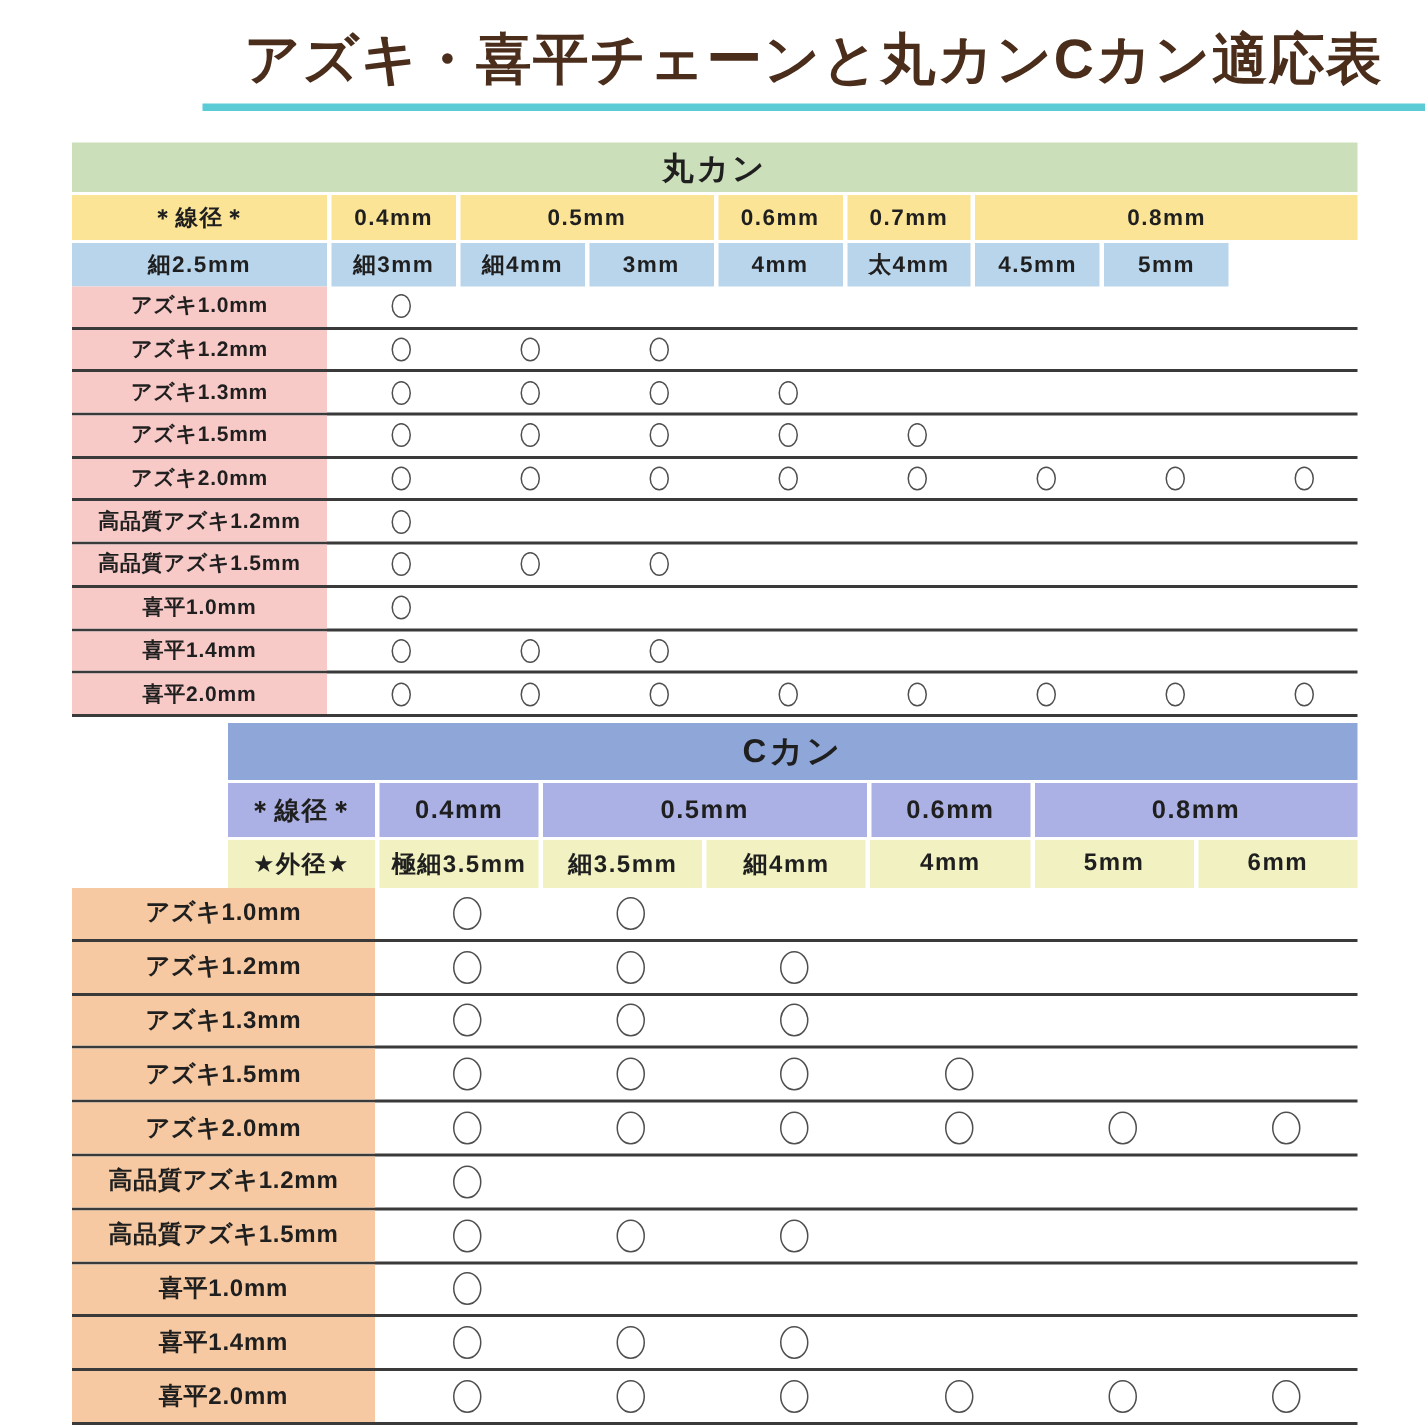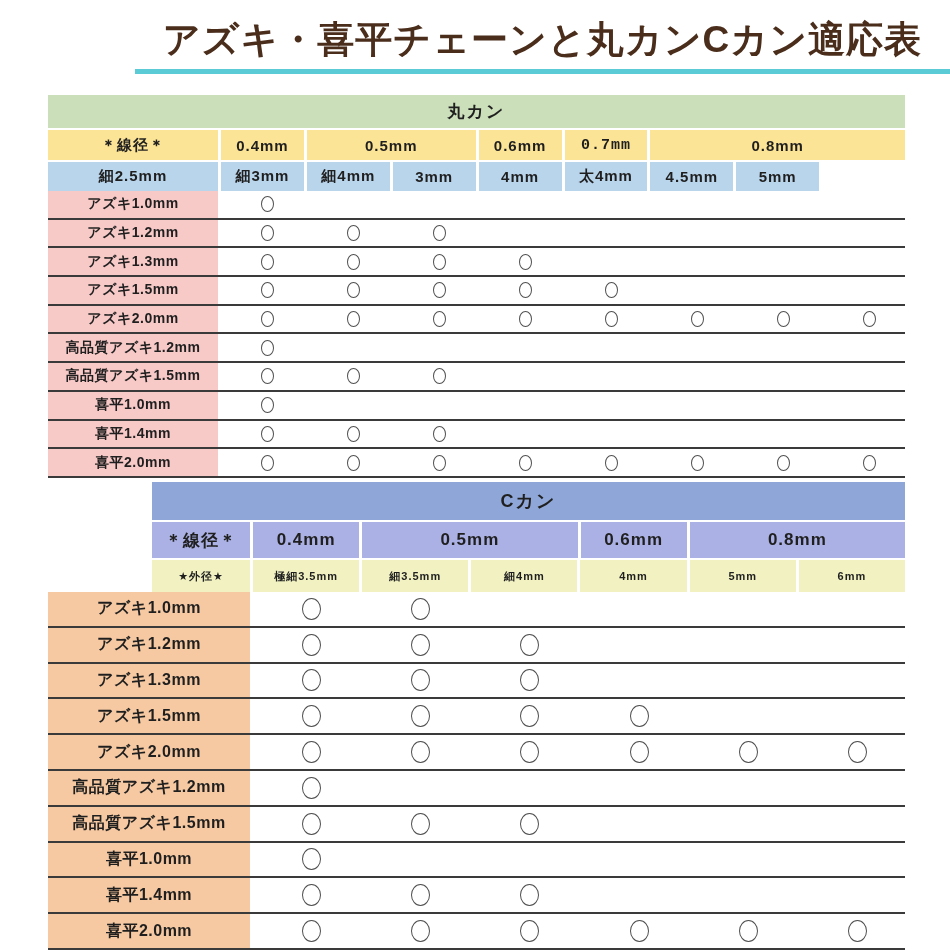--- a/index.html
+++ b/index.html
@@ -20,55 +20,55 @@
   .cell{display:flex;align-items:center;justify-content:center;box-sizing:border-box;
         letter-spacing:1px;white-space:nowrap;}
   .body-row{display:grid;column-gap:14px;box-sizing:border-box;
             border-bottom:2.5px solid var(--line);}
   .label-cell{display:flex;align-items:center;justify-content:center;
               letter-spacing:.5px;white-space:nowrap;box-sizing:border-box;}
   .mark-cell{display:flex;align-items:center;justify-content:center;}
   .mark{box-sizing:border-box;border-radius:50%;background:transparent;}
   
   .t1{position:absolute;left:48px;top:95px;width:857px;}
-  .t1-title{height:33px;background:var(--t1-header);font-size:17px;margin-bottom:2px;letter-spacing:2px;}
+  .t1-title{height:33px;background:var(--t1-header);font-size:21px;margin-bottom:2px;letter-spacing:2px;}
   .t1-grid{grid-template-columns:170px repeat(8,1fr);}
   .t1-wire{margin-bottom:2px;}
   .t1-wire .cell{background:var(--t1-wire);height:30px;font-size:15px;}
   .t1-outer .cell{background:var(--t1-outer);height:29px;font-size:15px;}
   .t1-body .body-row{grid-template-columns:170px repeat(8,1fr);height:28.7px;}
   .t1-body .label-cell{background:var(--t1-label);font-size:14px;}
   .t1-body .mark{width:13px;height:16px;border:1.6px solid var(--circle);}
   
   .t2-head{position:absolute;left:152px;top:482px;width:753px;}
-  .t2-title{height:38px;background:var(--t2-header);font-size:18px;margin-bottom:2px;letter-spacing:2px;}
+  .t2-title{height:38px;background:var(--t2-header);font-size:22px;margin-bottom:2px;letter-spacing:2px;}
   .t2-grid{grid-template-columns:98px repeat(6,1fr);}
   .t2-wire{margin-bottom:2px;}
   .t2-wire .cell{background:var(--t2-wire);height:36px;font-size:17px;}
-  .t2-outer .cell{background:var(--t2-outer);height:32px;font-size:11px;}
+  .t2-outer .cell{background:var(--t2-outer);height:32px;font-size:16px;}
   .t2-body{position:absolute;left:48px;top:592px;width:857px;}
   .t2-body .body-row{grid-template-columns:202px repeat(6,1fr);height:35.8px;}
   .t2-body .label-cell{background:var(--t2-label);font-size:16px;}
   .t2-body .mark{width:19px;height:22px;border:1.8px solid var(--circle);}
 </style>
 </head>
 <body style="--title-text: #4a2d1b; --title-underline: #5bccd6; --line: #3a3a3a; --circle: #4f4f4f; --text: #1f1f1f; --t1-header: #cbdfba; --t1-wire: #fce496; --t1-outer: #b9d5ec; --t1-label: #f7c9c7; --t2-header: #8fa7d8; --t2-wire: #abb1e4; --t2-outer: #f1f1c2; --t2-label: #f6c9a2;">
 
 <div class="title-wrap">
   <span class="page-title">アズキ・喜平チェーンと丸カンCカン適応表</span>
 </div>
 
 <section class="t1">
   <div class="bar t1-title">丸カン</div>
   <div class="grid t1-grid t1-wire" id="t1-wire">
       <div class="cell">＊線径＊</div>
       <div class="cell" style="grid-column: span 1;">0.4mm</div>
       <div class="cell" style="grid-column: span 2;">0.5mm</div>
       <div class="cell" style="grid-column: span 1;">0.6mm</div>
-      <div class="cell" style="grid-column: span 1; font-family: Liberation Mono, monospace;">0.7mm</div>
+      <div class="cell" style="grid-column: span 1;">0.7mm</div>
       <div class="cell" style="grid-column: span 3;">0.8mm</div>
     </div>
   <div class="grid t1-grid t1-outer" id="t1-outer">
       <div class="cell">細2.5mm</div>
       <div class="cell">細3mm</div>
       <div class="cell">細4mm</div>
       <div class="cell">3mm</div>
       <div class="cell">4mm</div>
       <div class="cell">太4mm</div>
       <div class="cell">4.5mm</div>

